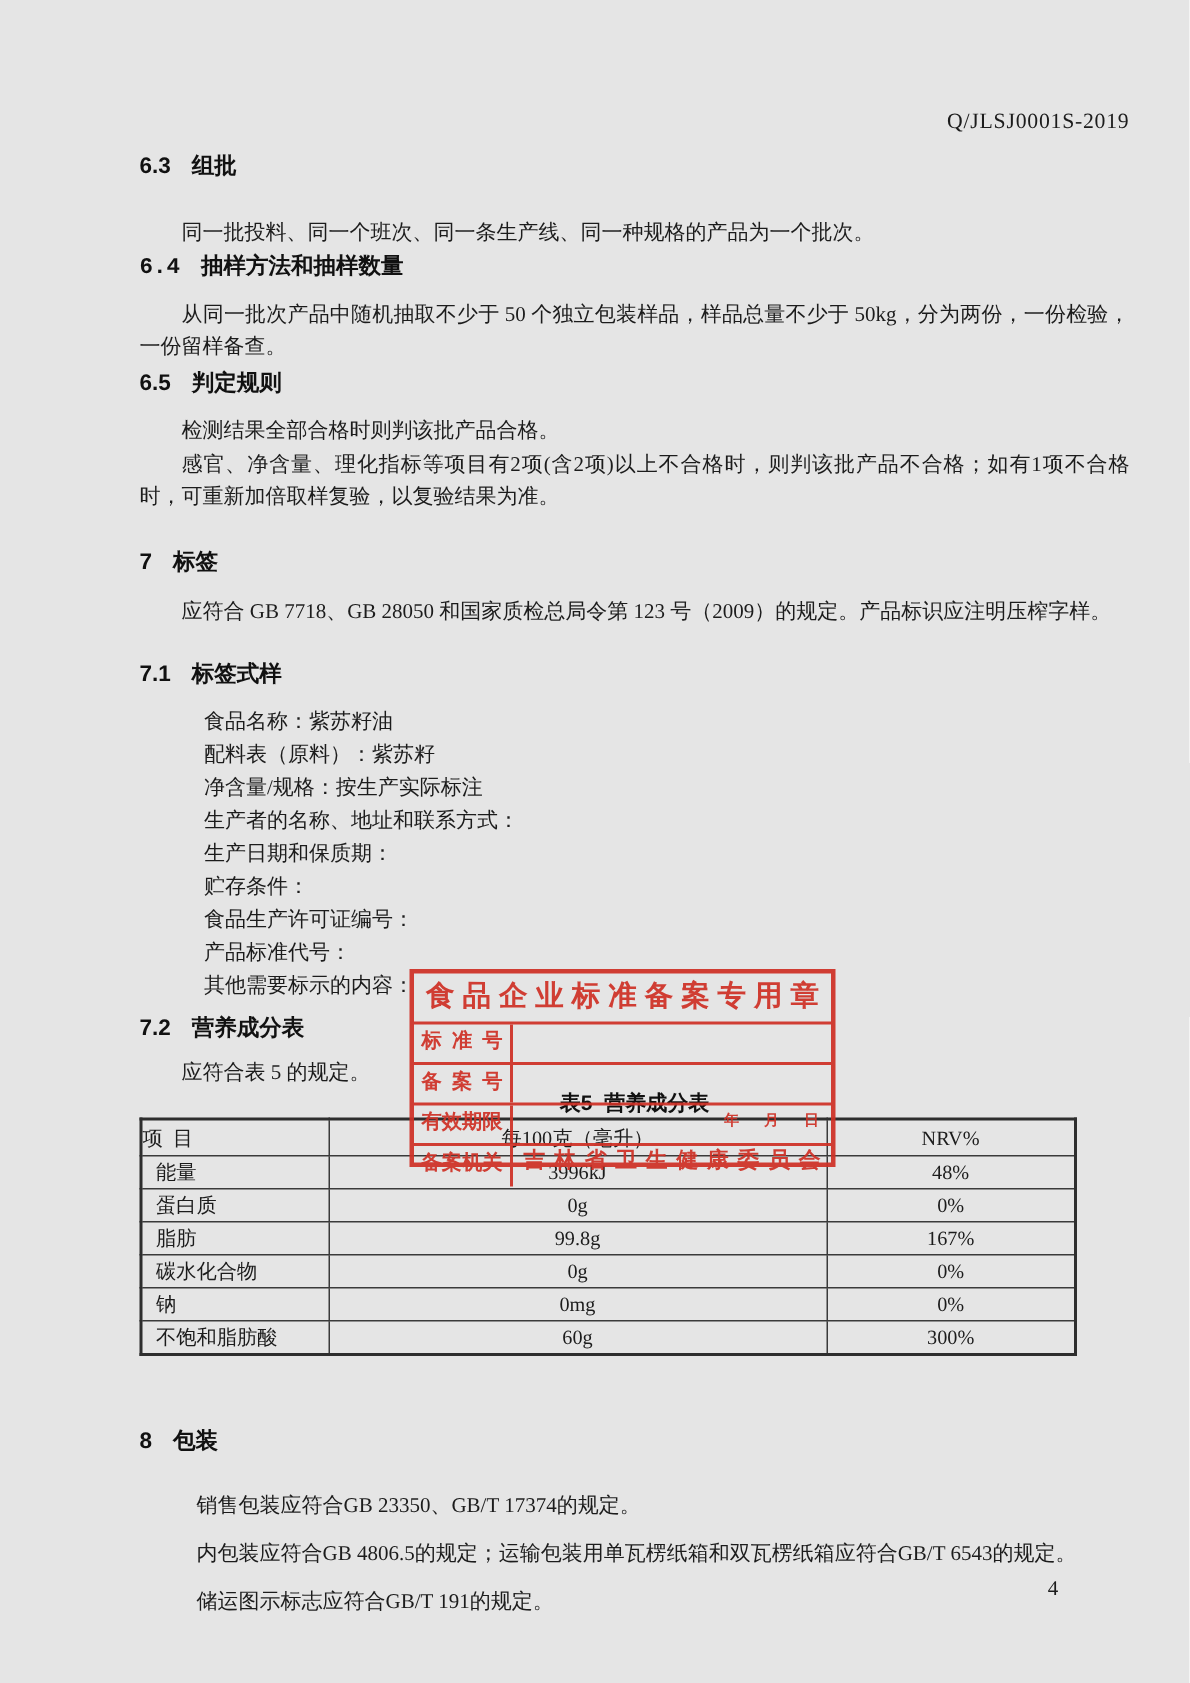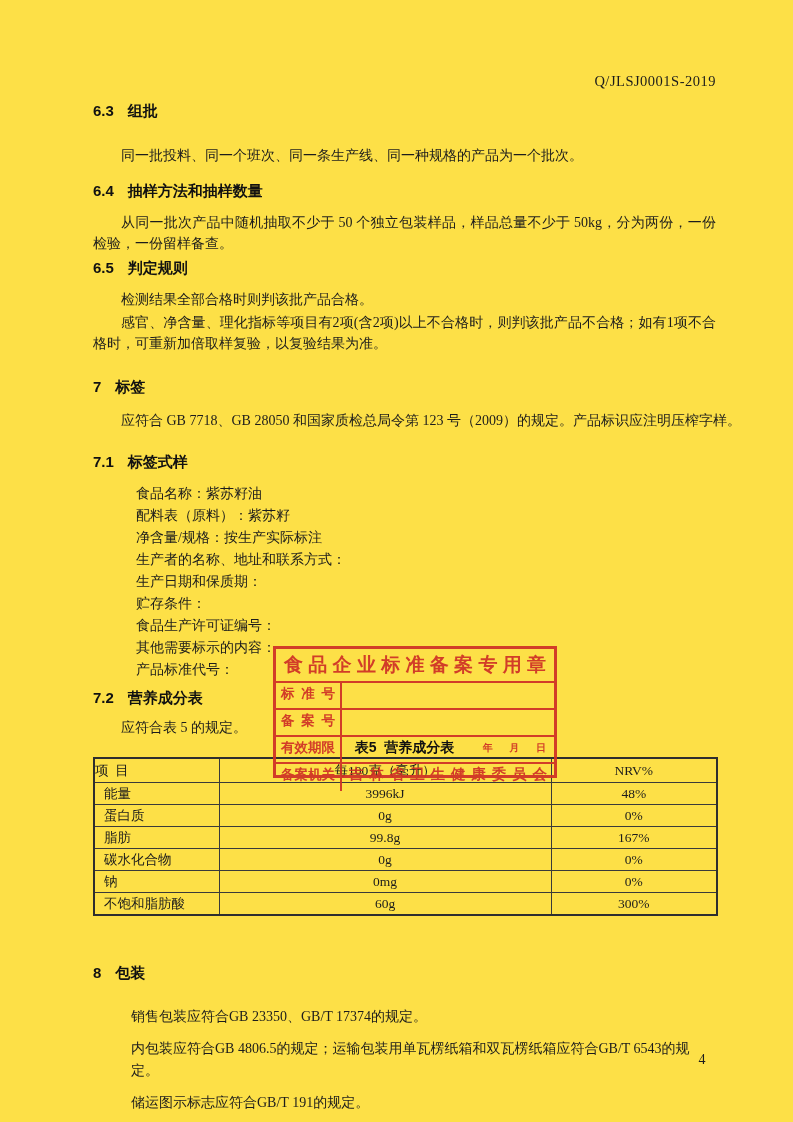--- a/index.html
+++ b/index.html
@@ -1,22 +1,22 @@
 <!DOCTYPE html>
 <html style="--stamp-red: #cf3126;"><head>
 <meta charset="utf-8">
 <style>
   html,body{margin:0;padding:0;background:#ffffff;}
   .page{
     position:relative;
     width:793px;height:1122px;
     margin:0 auto;
-    background:#fde047;
-    box-sizing:border-box;
-    padding:73px 77px 0 93px;
+    background:#e5e5e5;
+    box-sizing:border-box;
+    padding:73px 40px 0 93px;
     font-family:"Liberation Serif","DejaVu Serif",serif;
     color:#1c1c1c;
     overflow:hidden;
   }
   .doc-code{
     text-align:right;
     font-size:14.5px;
     line-height:16px;
     letter-spacing:0.5px;
   }
@@ -34,21 +34,21 @@
     font-size:14px;
     line-height:21px;
     text-align:justify;
   }
   .indent{text-indent:2em;}
   .oneline{white-space:nowrap;text-align:left;}
   .cont{margin-top:2px;}
   
   .mt-h63{margin-top:13px;}
   .mt-p63{margin-top:25px;}
-  .mt-h64{margin-top:16px;}
+  .mt-h64{margin-top:4px;font-family:Liberation Mono, monospace;}
   .mt-p64{margin-top:12px;}
   .mt-h65{margin-top:5px;}
   .mt-p65{margin-top:12px;}
   .mt-h7{margin-top:24px;}
   .mt-p7{margin-top:14px;}
   .mt-h71{margin-top:22px;}
   .mt-items{margin-top:12px;}
   .mt-h72{margin-top:8px;}
   .mt-p72{margin-top:12px;line-height:18px;}
   .label-list p{
@@ -197,22 +197,22 @@
     <span class="htitle">标签式样</span>
   </div>
   <div class="label-list mt-items">
     <p>食品名称：紫苏籽油</p>
     <p>配料表（原料）：紫苏籽</p>
     <p>净含量/规格：按生产实际标注</p>
     <p>生产者的名称、地址和联系方式：</p>
     <p>生产日期和保质期：</p>
     <p>贮存条件：</p>
     <p>食品生产许可证编号：</p>
+    <p>产品标准代号：</p>
     <p>其他需要标示的内容：</p>
-    <p>产品标准代号：</p>
   </div>
 
   <div class="h mt-h72">
     <span class="hnum">7.2</span>
     <span class="htitle">营养成分表</span>
   </div>
   <p class="body indent mt-p72">应符合表 5 的规定。</p>
 
   <div class="tbl-caption">表5  营养成分表</div>
 

